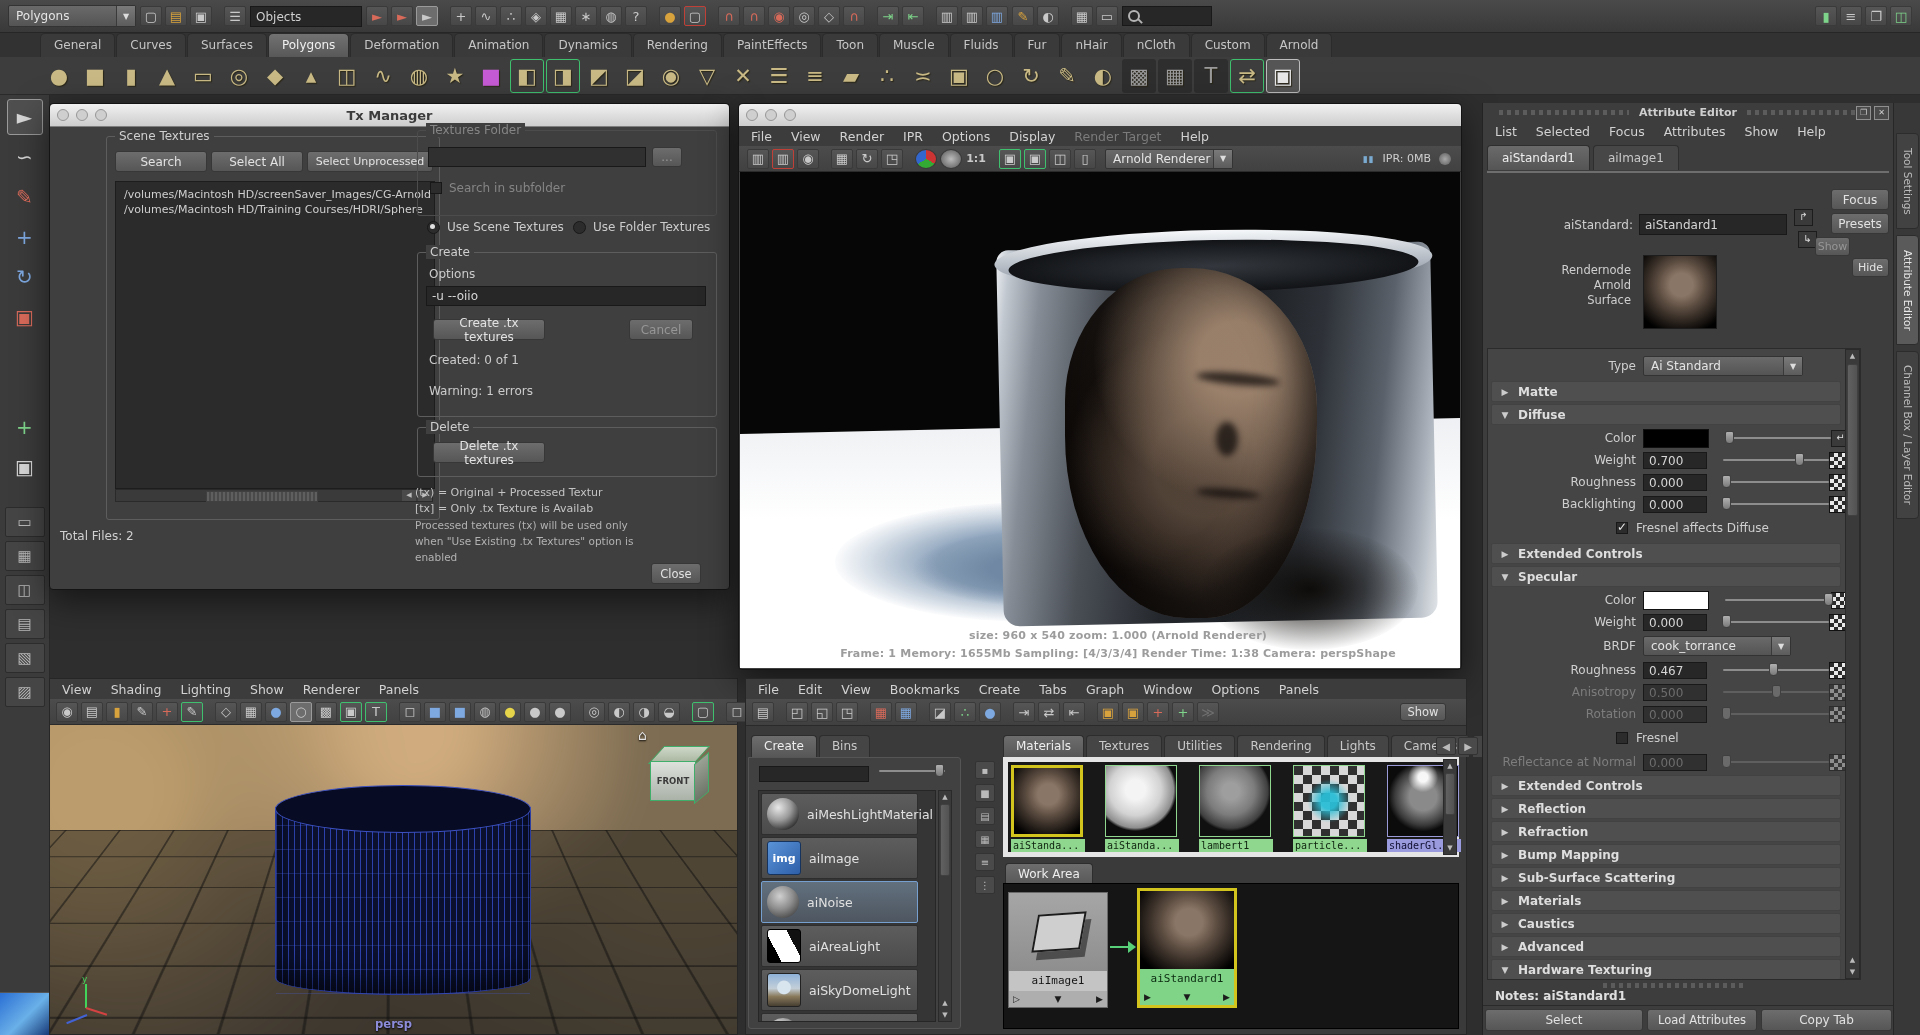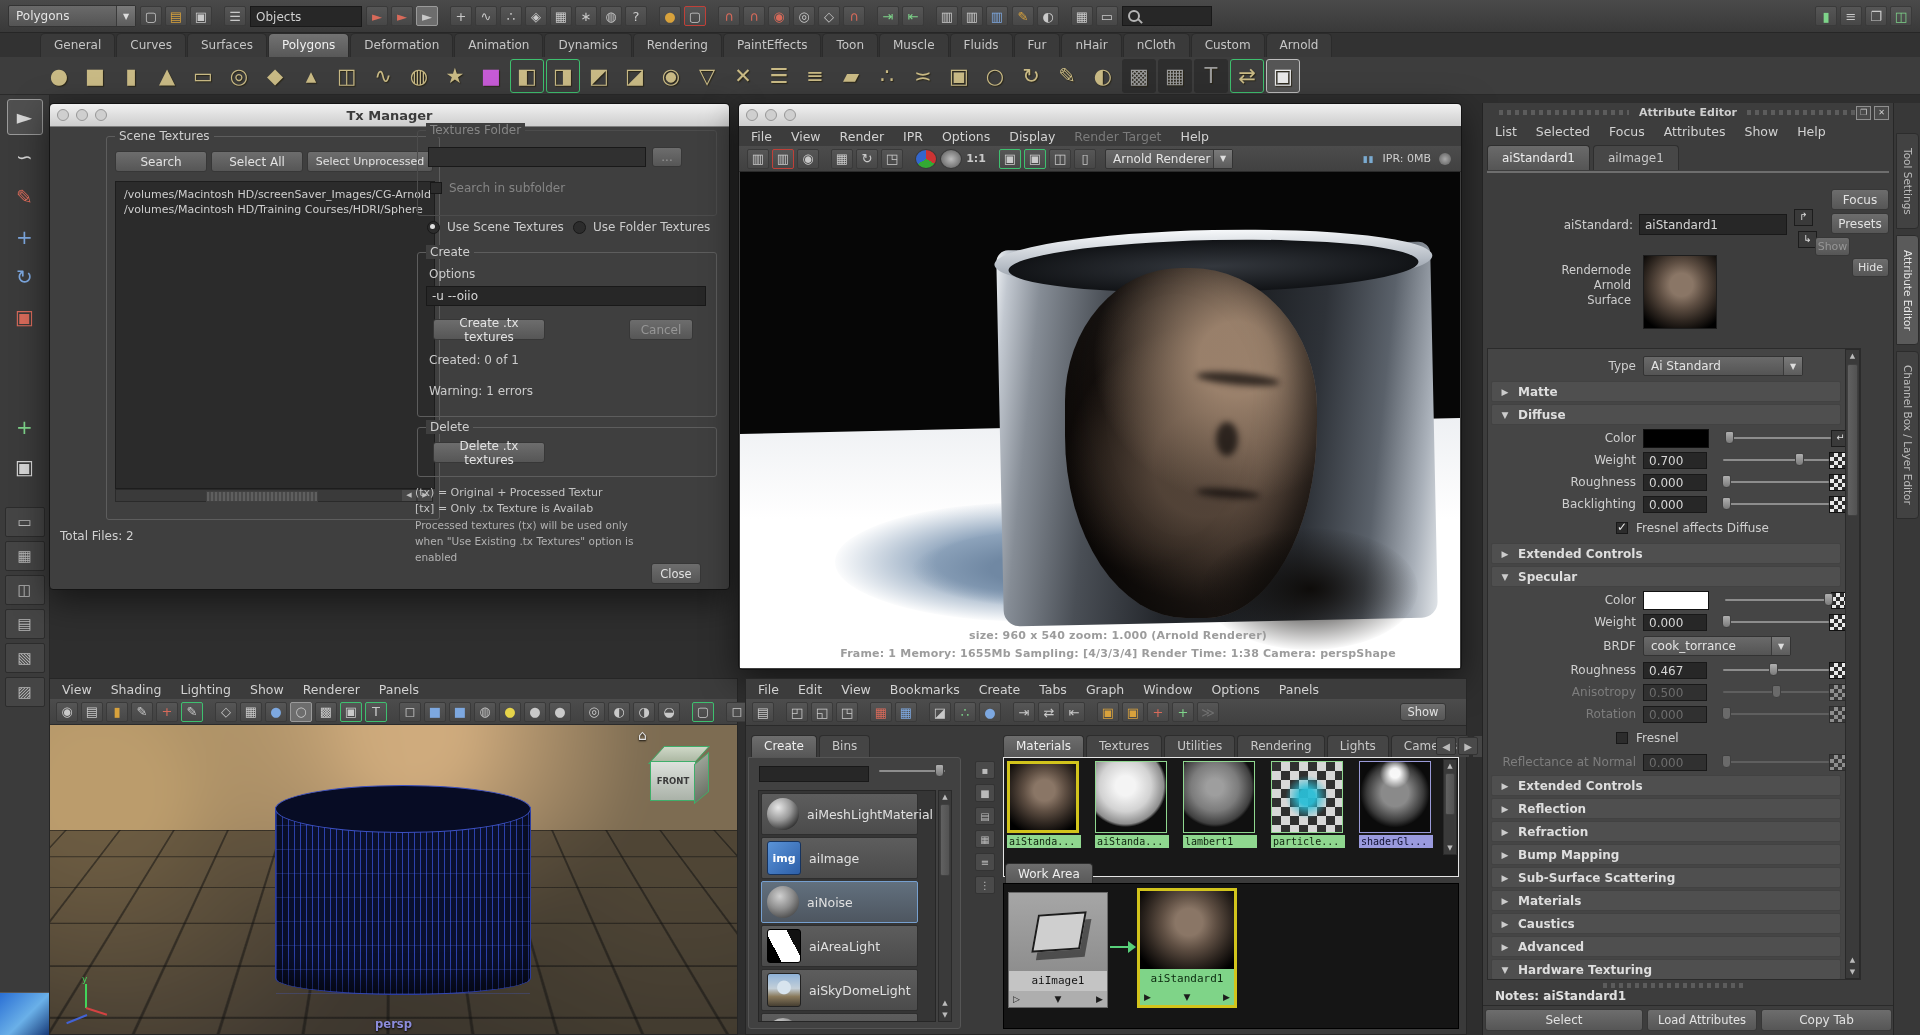--- a/index.html
+++ b/index.html
@@ -94,21 +94,21 @@
   .nicon[data-type="sphere"]{background:radial-gradient(circle at 35% 30%,#e8e8e8,#9a9a9a 42%,#1e1e1e 85%);border-radius:50%;}
   .nicon[data-type="image"]{background:linear-gradient(135deg,#5a93d8,#2d5fa8);border:1px solid #16335e;}
   .nicon[data-type="noise"]{background:radial-gradient(circle at 40% 32%,#d0d0d0,#8d8d8d 45%,#4c4c4c 80%);border-radius:50%;}
   .nicon[data-type="arealight"]{background:linear-gradient(62deg,#000 28%,#fff 28% 72%,#111 72%);border:1px solid #000;}
   .nicon[data-type="skydome"]{background:radial-gradient(circle at 50% 42%,#d8e4ee 0 26%,rgba(0,0,0,0) 30%),linear-gradient(180deg,#8fb2d8 0%,#c3cfd8 45%,#8a7a5c 70%,#473f32 100%);border:1px solid #222;}
   .vscroll{position:absolute;background:#3a3a3a;border:1px solid #2a2a2a;box-sizing:border-box;}
   .vscroll .thumb{position:absolute;left:1px;right:1px;background:linear-gradient(90deg,#616161,#525252);border:1px solid #404040;border-radius:2px;}
   .vscroll .ar{position:absolute;left:0;right:0;height:12px;text-align:center;font-size:7px;color:#bbb;line-height:12px;}
   #hymid{position:absolute;left:228px;top:80px;width:22px;height:268px;display:flex;flex-direction:column;gap:5px;align-items:center;padding-top:2px;box-sizing:border-box;}
   .mii{width:18px;height:16px;background:#4a4a4a;border:1px solid #333;border-radius:2px;color:#bbb;font-size:10px;display:flex;align-items:center;justify-content:center;}
-  #hyswatches{position:absolute;left:257px;top:78px;width:456px;height:120px;background:#181818;border:1px solid #e5e5e5;box-sizing:border-box;display:flex;gap:14px;padding:3px;}
+  #hyswatches{position:absolute;left:257px;top:78px;width:456px;height:100px;background:#181818;border:5px solid #e5e5e5;box-sizing:border-box;display:flex;gap:20px;padding:3px;}
   .sw{width:74px;flex:none;}
   .sw .img{width:72px;height:72px;box-sizing:border-box;border:1px solid #555;}
   .sw[data-sel="yellow"] .img{border:3px solid #d2c41c;}
   .sw[data-sel="green"] .img{border:1px solid #8fd78f;}
   .sw[data-sel="blue"] .img{border:1px solid #9a9ad8;}
   .sw .lab{margin-top:2px;height:13px;line-height:13px;font-family:"DejaVu Sans Mono",monospace;font-size:10px;color:#10240f;background:#8fd78f;padding:0 2px;white-space:nowrap;overflow:hidden;}
   .sw[data-sel="blue"] .lab{background:#9a9ade;color:#101032;}
   .img[data-type="head"]{background:radial-gradient(circle at 52% 40%,#8a7666 0 20%,#5f4f43 40%,#2e2620 64%,#000 88%);background-color:#000;}
   .img[data-type="sphere-light"]{background:radial-gradient(circle at 42% 34%,#f4f4f4 0 16%,#d2d2d2 42%,#8e8e8e 62%,#0d0d0d 67%);background-color:#0d0d0d;}
   .img[data-type="sphere-gray"]{background:radial-gradient(circle at 44% 36%,#9e9e9e 0 14%,#7c7c7c 40%,#3f3f3f 62%,#101010 67%);background-color:#101010;}

